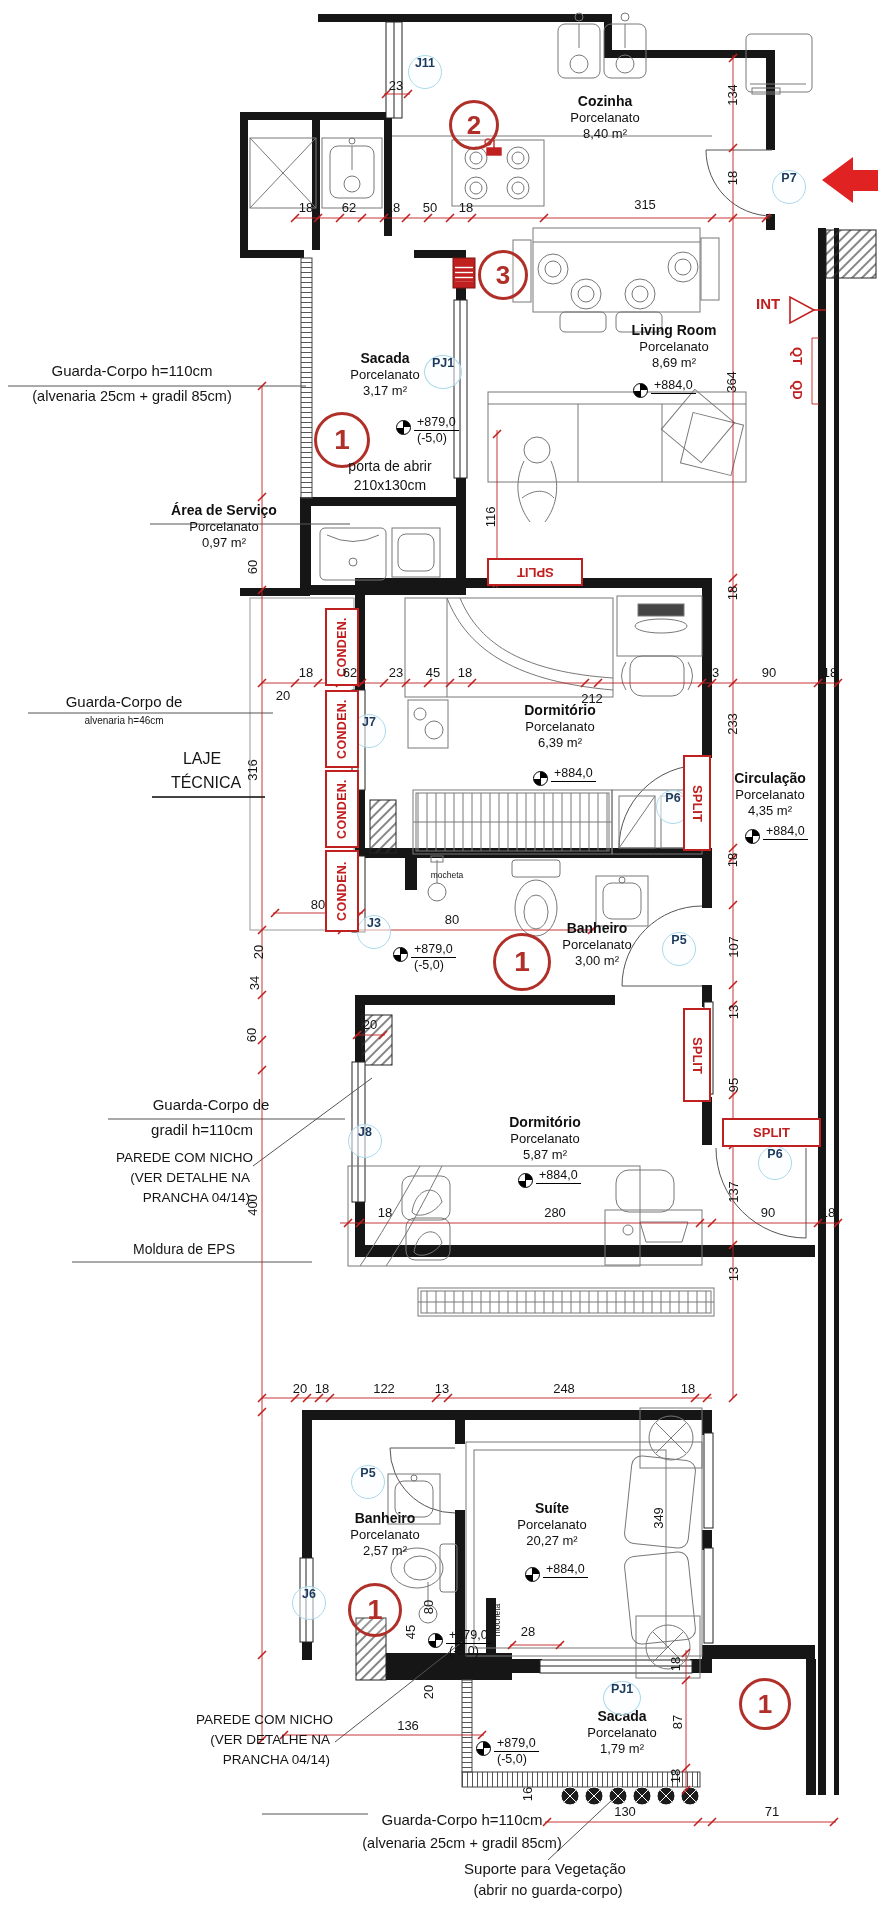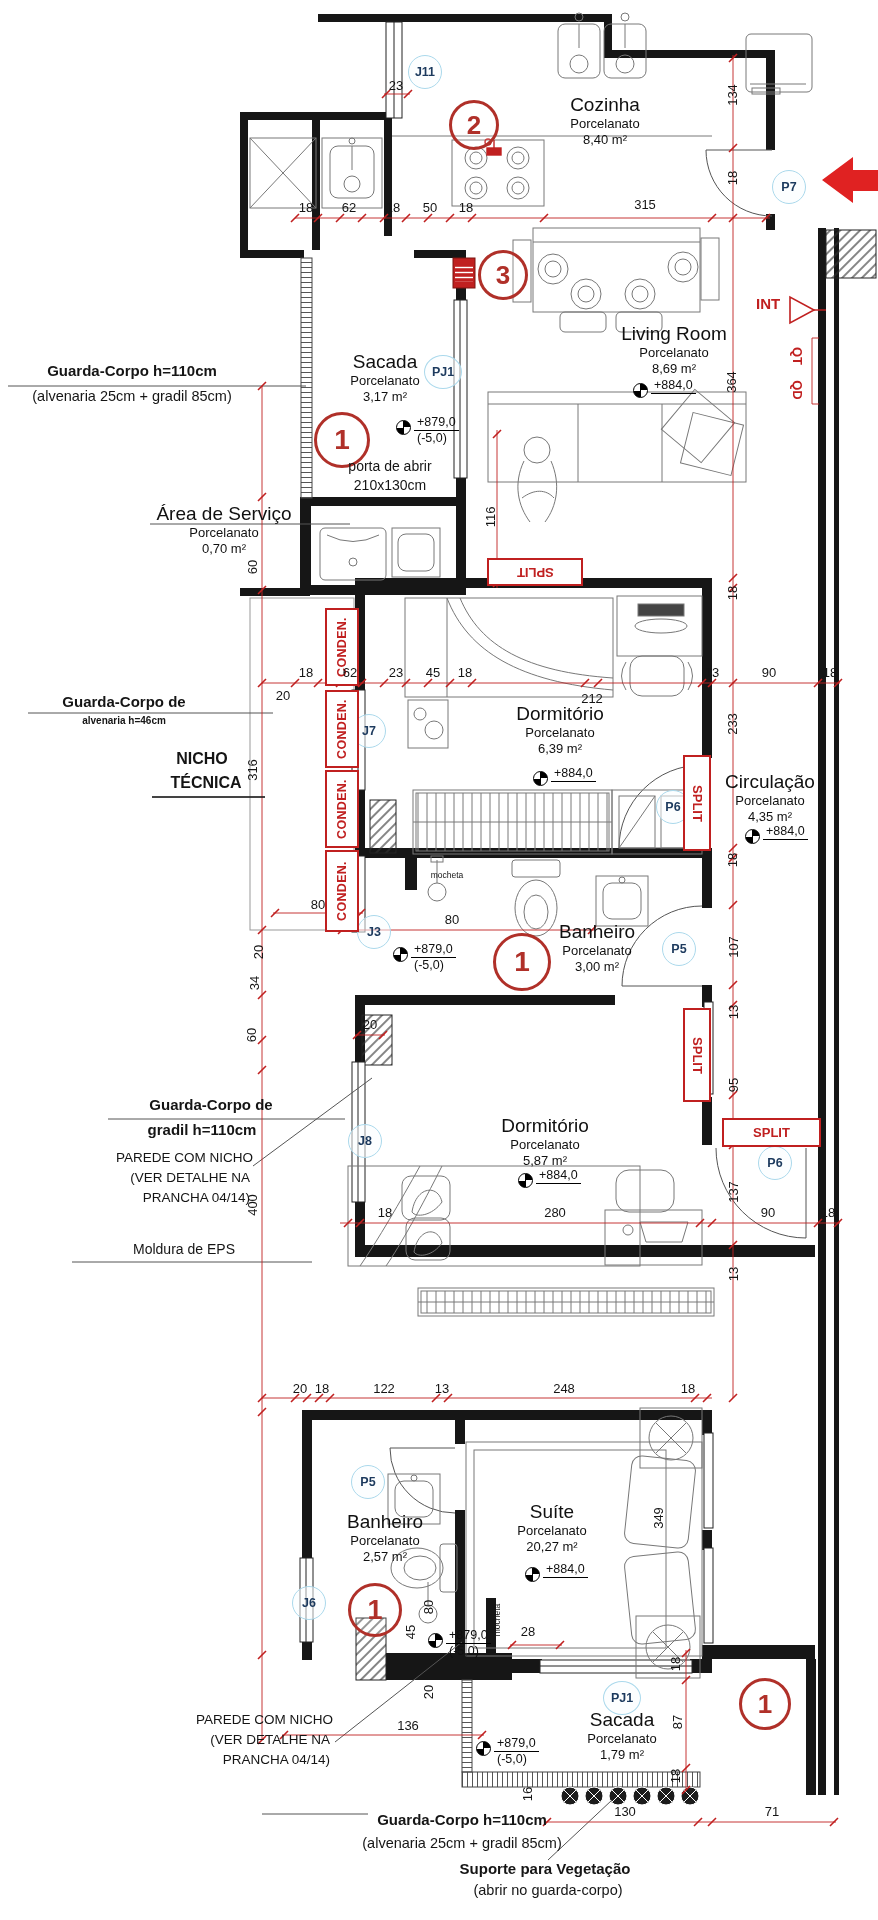--- a/index.html
+++ b/index.html
@@ -4,26 +4,26 @@
 <style>
   html,body{margin:0;padding:0;background:#fff}
   #plan{position:relative;width:878px;height:1920px;background:#fff;
         font-family:"Liberation Sans",sans-serif;overflow:hidden}
   #plan svg{position:absolute;left:0;top:0}
   .lbl{position:absolute;color:#151515;white-space:nowrap;line-height:1.18}
   .ctr{transform:translateX(-50%);text-align:center}
   .dim{font-size:13px}
   .dimr{position:absolute;font-size:13px;color:#151515;white-space:nowrap;
         transform:translate(-50%,-50%) rotate(-90deg)}
-  .b{font-weight:700}
+  .b{font-weight:400}
   .room{position:absolute;transform:translateX(-50%);text-align:center;
         font-size:13px;color:#101010;line-height:1.22}
-  .room .n{font-size:19px;font-weight:400}
+  .room .n{font-size:14px;font-weight:700}
   .tag{position:absolute;width:32px;height:32px;margin:-16px 0 0 -16px;
-       border:1.5px solid #abd9ec;border-radius:50%;display:flex;align-items:center;
+       border:1.5px solid #abd9ec;border-radius:50%;display:flex;
        justify-content:center;font-size:12.5px;font-weight:700;color:#1c3a5e;
        background:rgba(250,253,255,.55)}
   .co{position:absolute;border:3px solid #b03029;border-radius:50%;display:flex;
       align-items:center;justify-content:center;color:#b03029;font-weight:700;
       background:rgba(255,255,255,.15)}
   .rb{position:absolute;border:2px solid #c02020;display:flex;align-items:center;
       justify-content:center;background:#fff;color:#c02020;font-weight:700;font-size:13px}
   .rb span{display:block}
   .flip span{transform:rotate(180deg)}
   .vdown span{transform:rotate(90deg)}
@@ -361,21 +361,21 @@
   <div>8,69 m²</div>
 </div>
 <div class="room" style="left:385px;top:350px">
   <div class="n">Sacada</div>
   <div>Porcelanato</div>
   <div>3,17 m²</div>
 </div>
 <div class="room" style="left:224px;top:502px">
   <div class="n">Área de Serviço</div>
   <div>Porcelanato</div>
-  <div>0,70 m²</div>
+  <div>0,97 m²</div>
 </div>
 <div class="room" style="left:560px;top:702px">
   <div class="n">Dormitório</div>
   <div>Porcelanato</div>
   <div>6,39 m²</div>
 </div>
 <div class="room" style="left:770px;top:770px">
   <div class="n">Circulação</div>
   <div>Porcelanato</div>
   <div>4,35 m²</div>
@@ -553,21 +553,21 @@
 <div class="lbl ctr tiny" style="left:447px;top:870px"><span>mocheta</span></div>
 <div class="dimr tiny" style="left:497px;top:1620px;font-size:8.5px"><span>mocheta</span></div>
 
 <div class="lbl ctr" style="left:390px;top:458px;font-size:14px"><span>porta de abrir</span></div>
 <div class="lbl ctr" style="left:390px;top:477px;font-size:14px"><span>210x130cm</span></div>
 
 <div class="lbl ctr b" style="left:132px;top:362px;font-size:15px"><span>Guarda-Corpo h=110cm</span></div>
 <div class="lbl ctr" style="left:132px;top:388px;font-size:14.5px"><span>(alvenaria 25cm + gradil 85cm)</span></div>
 <div class="lbl ctr b" style="left:124px;top:693px;font-size:15px"><span>Guarda-Corpo de</span></div>
 <div class="lbl ctr b" style="left:124px;top:715px;font-size:10px"><span>alvenaria h=46cm</span></div>
-<div class="lbl ctr b" style="left:202px;top:750px;font-size:16px"><span>NICHO</span></div>
+<div class="lbl ctr b" style="left:202px;top:750px;font-size:16px"><span>LAJE</span></div>
 <div class="lbl ctr b" style="left:206px;top:774px;font-size:16px"><span>TÉCNICA</span></div>
 <div class="lbl ctr b" style="left:211px;top:1096px;font-size:15px"><span>Guarda-Corpo de</span></div>
 <div class="lbl ctr b" style="left:202px;top:1121px;font-size:15px"><span>gradil h=110cm</span></div>
 <div class="lbl" style="right:625px;top:1150px;font-size:13.5px"><span>PAREDE COM NICHO</span></div>
 <div class="lbl" style="right:628px;top:1170px;font-size:13.5px"><span>(VER DETALHE NA</span></div>
 <div class="lbl" style="right:628px;top:1190px;font-size:13.5px"><span>PRANCHA 04/14)</span></div>
 <div class="lbl ctr" style="left:184px;top:1241px;font-size:14px"><span>Moldura de EPS</span></div>
 <div class="lbl" style="right:545px;top:1712px;font-size:13.5px"><span>PAREDE COM NICHO</span></div>
 <div class="lbl" style="right:548px;top:1732px;font-size:13.5px"><span>(VER DETALHE NA</span></div>
 <div class="lbl" style="right:548px;top:1752px;font-size:13.5px"><span>PRANCHA 04/14)</span></div>

